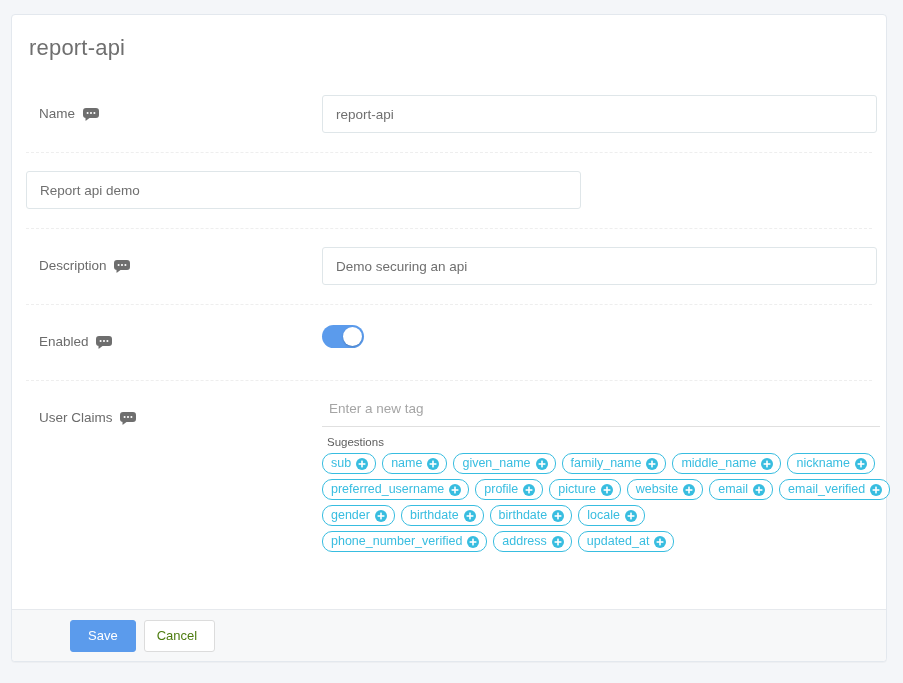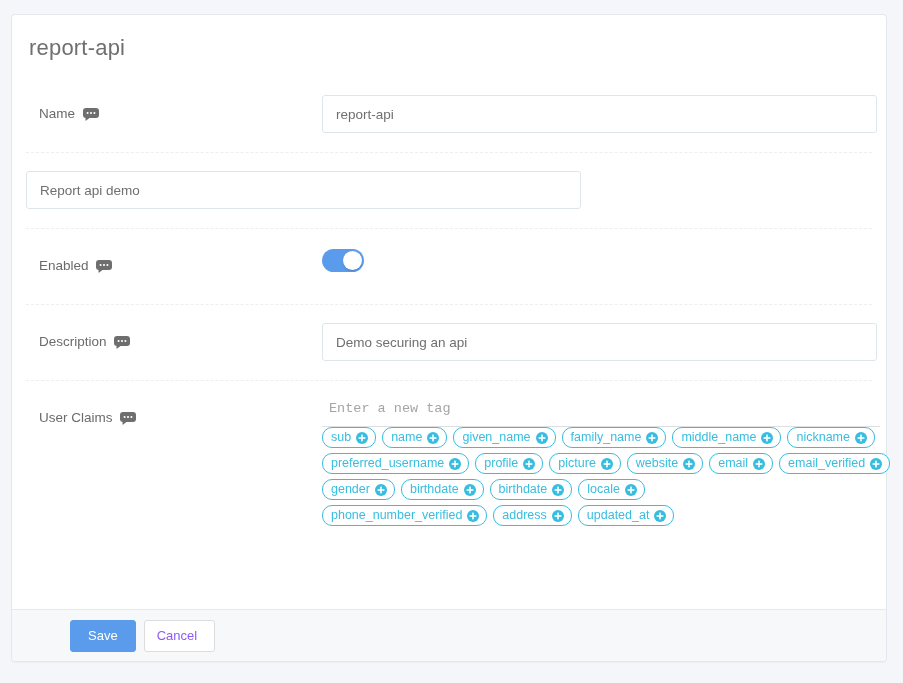--- a/index.html
+++ b/index.html
@@ -130,21 +130,21 @@
   .tag-editor { width: 558px; }
 
   .tag-input {
     display: block;
     width: 100%;
     border: none;
     border-bottom: 1px solid #e0e0e0;
     outline: none;
     background: transparent;
     font-size: 13.5px;
-    font-family: Liberation Mono, monospace;
+    font-family: Liberation Sans, sans-serif;
     color: #6f6f6f;
     padding: 0 0 9px 7px;
     height: 28px;
   }
   .tag-input::placeholder { color: #a5a5a5; }
 
   .sugg-label {
     font-size: 11.5px;
     color: #5d5d5d;
     margin: 9px 0 5px 5px;
@@ -207,21 +207,21 @@
   }
   .btn-primary {
     background: #5b9bec;
     border: 1px solid #5b9bec;
     color: #ffffff;
     margin-left: 41px;
   }
   .btn-default {
     background: #ffffff;
     border: 1px solid #dcdcdc;
-    color: #8b5cf6;
+    color: #4d7c0f;
     padding-left: 12px;
   }
 </style>
 </head>
 <body>
 
 <div class="page">
   <div class="card">
 
     <h1 class="card-title">report-api</h1>
@@ -246,69 +246,70 @@
       </div>
 
       <div class="form-row">
         <div class="form-control-wrap">
           <input class="text-input" type="text" value="Report api demo" style="">
         </div>
       </div>
 
       <div class="form-row">
         <div class="form-label">
+          <span>Description</span>
+          <span class="bubble-icon">
+            <svg viewBox="0 0 16 13" width="16" height="13" xmlns="http://www.w3.org/2000/svg">
+              <path d="M3 0h10a3 3 0 0 1 3 3v4a3 3 0 0 1-3 3H6.5L3.2 12.6A.4.4 0 0 1 2.5 12.3V10H3a3 3 0 0 1-3-3V3a3 3 0 0 1 3-3z" fill="#6e6e6e"></path>
+              <circle cx="4.6" cy="5" r="1.05" fill="#ffffff"></circle>
+              <circle cx="8" cy="5" r="1.05" fill="#ffffff"></circle>
+              <circle cx="11.4" cy="5" r="1.05" fill="#ffffff"></circle>
+            </svg>
+          </span>
+        </div>
+        <div class="form-control-wrap">
+          <input class="text-input" type="text" value="Demo securing an api" style="">
+        </div>
+      </div>
+
+      <div class="form-row">
+        <div class="form-label">
           <span>Enabled</span>
           <span class="bubble-icon">
             <svg viewBox="0 0 16 13" width="16" height="13" xmlns="http://www.w3.org/2000/svg">
               <path d="M3 0h10a3 3 0 0 1 3 3v4a3 3 0 0 1-3 3H6.5L3.2 12.6A.4.4 0 0 1 2.5 12.3V10H3a3 3 0 0 1-3-3V3a3 3 0 0 1 3-3z" fill="#6e6e6e"></path>
               <circle cx="4.6" cy="5" r="1.05" fill="#ffffff"></circle>
               <circle cx="8" cy="5" r="1.05" fill="#ffffff"></circle>
               <circle cx="11.4" cy="5" r="1.05" fill="#ffffff"></circle>
             </svg>
           </span>
         </div>
         <div class="form-control-wrap">
           <div class="toggle">
             <span class="knob"></span>
           </div>
-        </div>
-      </div>
-
-      <div class="form-row">
-        <div class="form-label">
-          <span>Description</span>
-          <span class="bubble-icon">
-            <svg viewBox="0 0 16 13" width="16" height="13" xmlns="http://www.w3.org/2000/svg">
-              <path d="M3 0h10a3 3 0 0 1 3 3v4a3 3 0 0 1-3 3H6.5L3.2 12.6A.4.4 0 0 1 2.5 12.3V10H3a3 3 0 0 1-3-3V3a3 3 0 0 1 3-3z" fill="#6e6e6e"></path>
-              <circle cx="4.6" cy="5" r="1.05" fill="#ffffff"></circle>
-              <circle cx="8" cy="5" r="1.05" fill="#ffffff"></circle>
-              <circle cx="11.4" cy="5" r="1.05" fill="#ffffff"></circle>
-            </svg>
-          </span>
-        </div>
-        <div class="form-control-wrap">
-          <input class="text-input" type="text" value="Demo securing an api" style="">
         </div>
       </div>
 
       <div class="form-row no-border">
         <div class="form-label">
           <span>User Claims</span>
           <span class="bubble-icon">
             <svg viewBox="0 0 16 13" width="16" height="13" xmlns="http://www.w3.org/2000/svg">
               <path d="M3 0h10a3 3 0 0 1 3 3v4a3 3 0 0 1-3 3H6.5L3.2 12.6A.4.4 0 0 1 2.5 12.3V10H3a3 3 0 0 1-3-3V3a3 3 0 0 1 3-3z" fill="#6e6e6e"></path>
               <circle cx="4.6" cy="5" r="1.05" fill="#ffffff"></circle>
               <circle cx="8" cy="5" r="1.05" fill="#ffffff"></circle>
               <circle cx="11.4" cy="5" r="1.05" fill="#ffffff"></circle>
             </svg>
           </span>
         </div>
         <div class="form-control-wrap">
           <div class="tag-editor">
             <input class="tag-input" type="text" placeholder="Enter a new tag" style="">
+            <div class="sugg-label">Sugestions</div>
             <div class="chip-rows">
                 <div class="chip-row">
                   <span class="chip">
                     <span>sub</span>
                     <span class="plus"><svg viewBox="0 0 12 12" width="12" height="12" xmlns="http://www.w3.org/2000/svg">
                         <circle cx="6" cy="6" r="6" fill="#38bde0"></circle>
                         <rect x="5.2" y="2.6" width="1.6" height="6.8" fill="#ffffff"></rect>
                         <rect x="2.6" y="5.2" width="6.8" height="1.6" fill="#ffffff"></rect>
                       </svg></span>
                   </span>

